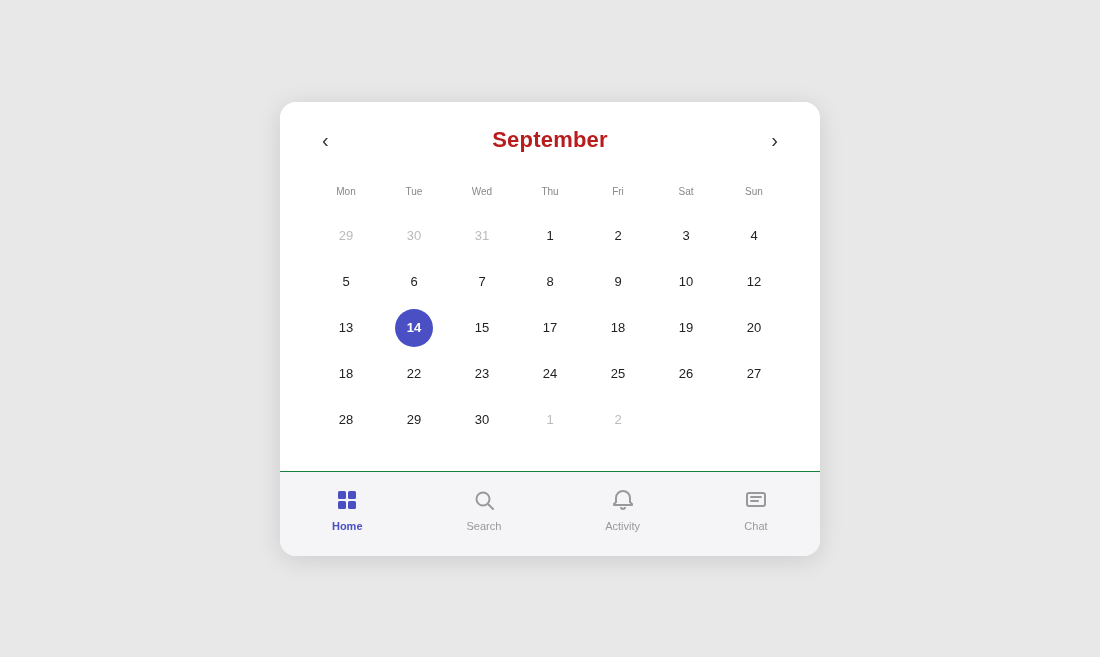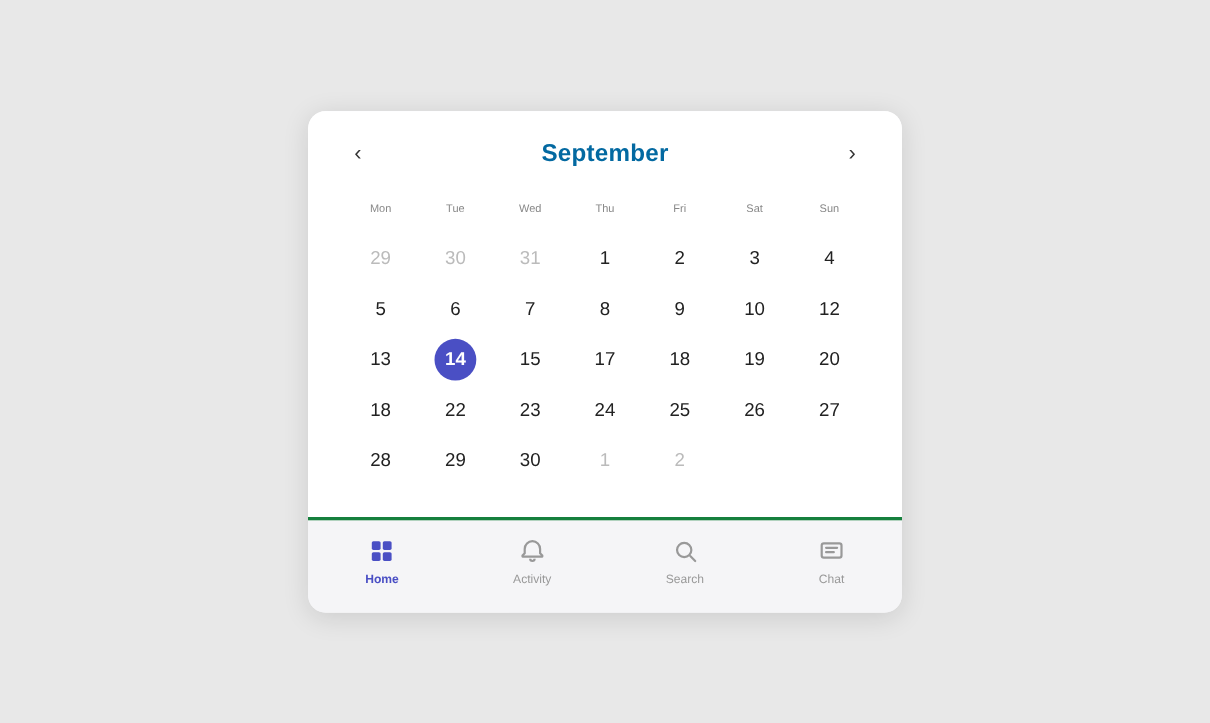--- a/index.html
+++ b/index.html
@@ -41,42 +41,42 @@
       font-size: 20px;
       color: #333;
       padding: 4px 10px;
       border-radius: 6px;
       line-height: 1;
     }
 
     .month-title {
       font-size: 22px;
       font-weight: 700;
-      color: #0369a1;
+      color: #b91c1c;
       letter-spacing: 0.2px;
     }
 
     .calendar-grid {
       display: grid;
       grid-template-columns: repeat(7, 1fr);
       gap: 0;
     }
 
     .day-header {
       text-align: center;
       font-size: 10px;
       color: #888;
       font-weight: 400;
       padding: 8px 0 16px;
     }
 
     .day-cell {
       text-align: center;
       padding: 10px 0;
-      font-size: 17px;
+      font-size: 13px;
       cursor: pointer;
       border-radius: 50%;
       color: #222;
       position: relative;
       display: flex;
       align-items: center;
       justify-content: center;
       height: 46px;
     }
 
@@ -99,21 +99,21 @@
       font-weight: 600;
     }
 
     
     .bottom-nav {
       background: #f5f5f7;
       display: flex;
       justify-content: space-around;
       align-items: center;
       padding: 10px 0 18px;
-      border-top: 3px solid #15803d;
+      border-top: 1px solid #15803d;
     }
 
     .nav-item {
       display: flex;
       flex-direction: column;
       align-items: center;
       gap: 4px;
       cursor: pointer;
       padding: 6px 20px;
       border-radius: 10px;
@@ -278,35 +278,35 @@
           <rect x="3" y="13" width="8" height="8" rx="1.5" fill="#4a4fc4"></rect>
           <rect x="13" y="13" width="8" height="8" rx="1.5" fill="#4a4fc4"></rect>
         </svg>
       </span>
       <span class="nav-item-label">Home</span>
     </div>
 
     <div class="nav-item">
       <span class="nav-item-icon">
         <svg width="24" height="24" viewBox="0 0 24 24" fill="none" xmlns="http://www.w3.org/2000/svg">
+          <circle cx="11" cy="11" r="6.5" stroke="#999" stroke-width="2"></circle>
+          <line x1="16.5" y1="16.5" x2="21" y2="21" stroke="#999" stroke-width="2" stroke-linecap="round"></line>
+        </svg>
+      </span>
+      <span class="nav-item-label">Search</span>
+    </div>
+
+    <div class="nav-item">
+      <span class="nav-item-icon">
+        <svg width="24" height="24" viewBox="0 0 24 24" fill="none" xmlns="http://www.w3.org/2000/svg">
           <path d="M12 3a7 7 0 0 0-7 7v4l-2 2v1h18v-1l-2-2v-4a7 7 0 0 0-7-7z" stroke="#999" stroke-width="2" stroke-linejoin="round" fill="none"></path>
           <path d="M10 19a2 2 0 0 0 4 0" stroke="#999" stroke-width="2" fill="none"></path>
         </svg>
       </span>
       <span class="nav-item-label">Activity</span>
-    </div>
-
-    <div class="nav-item">
-      <span class="nav-item-icon">
-        <svg width="24" height="24" viewBox="0 0 24 24" fill="none" xmlns="http://www.w3.org/2000/svg">
-          <circle cx="11" cy="11" r="6.5" stroke="#999" stroke-width="2"></circle>
-          <line x1="16.5" y1="16.5" x2="21" y2="21" stroke="#999" stroke-width="2" stroke-linecap="round"></line>
-        </svg>
-      </span>
-      <span class="nav-item-label">Search</span>
     </div>
 
     <div class="nav-item">
       <span class="nav-item-icon">
         <svg width="24" height="24" viewBox="0 0 24 24" fill="none" xmlns="http://www.w3.org/2000/svg">
           <rect x="3" y="5" width="18" height="13" rx="2" stroke="#999" stroke-width="2" fill="none"></rect>
           <line x1="7" y1="9" x2="17" y2="9" stroke="#999" stroke-width="2" stroke-linecap="round"></line>
           <line x1="7" y1="13" x2="14" y2="13" stroke="#999" stroke-width="2" stroke-linecap="round"></line>
         </svg>
       </span>

